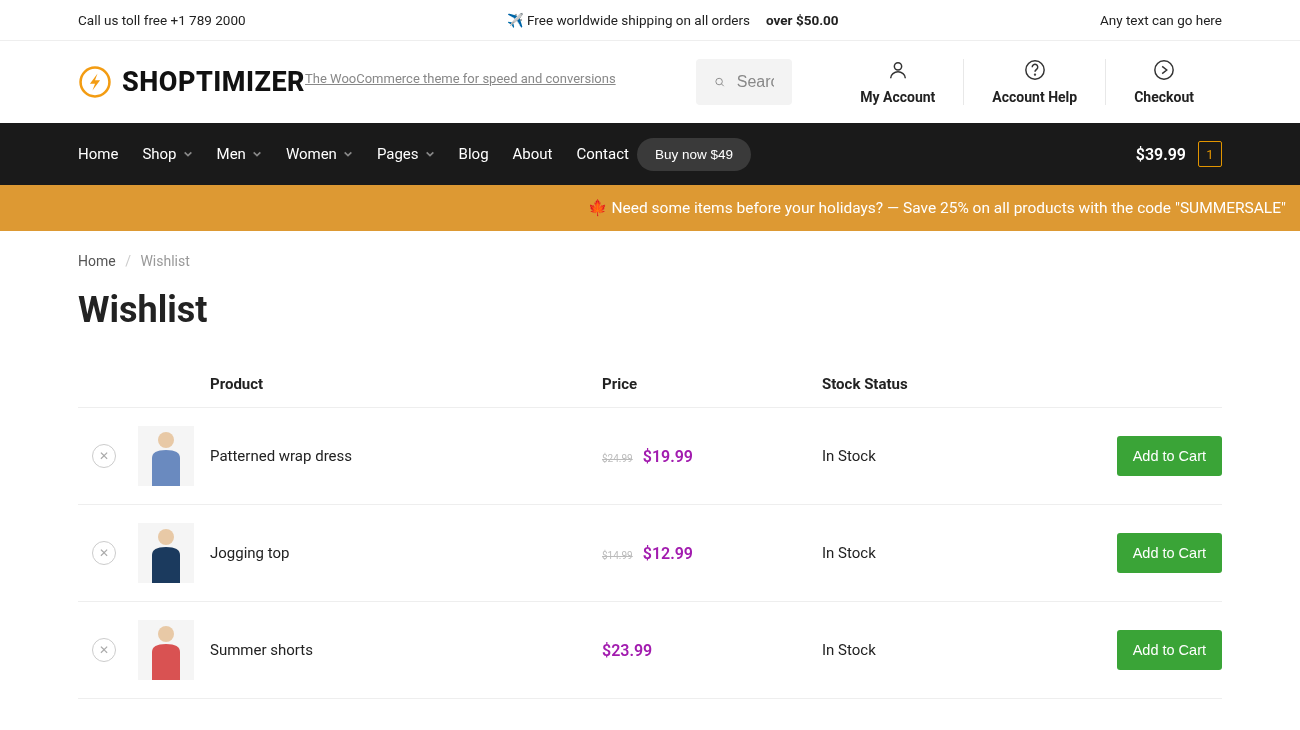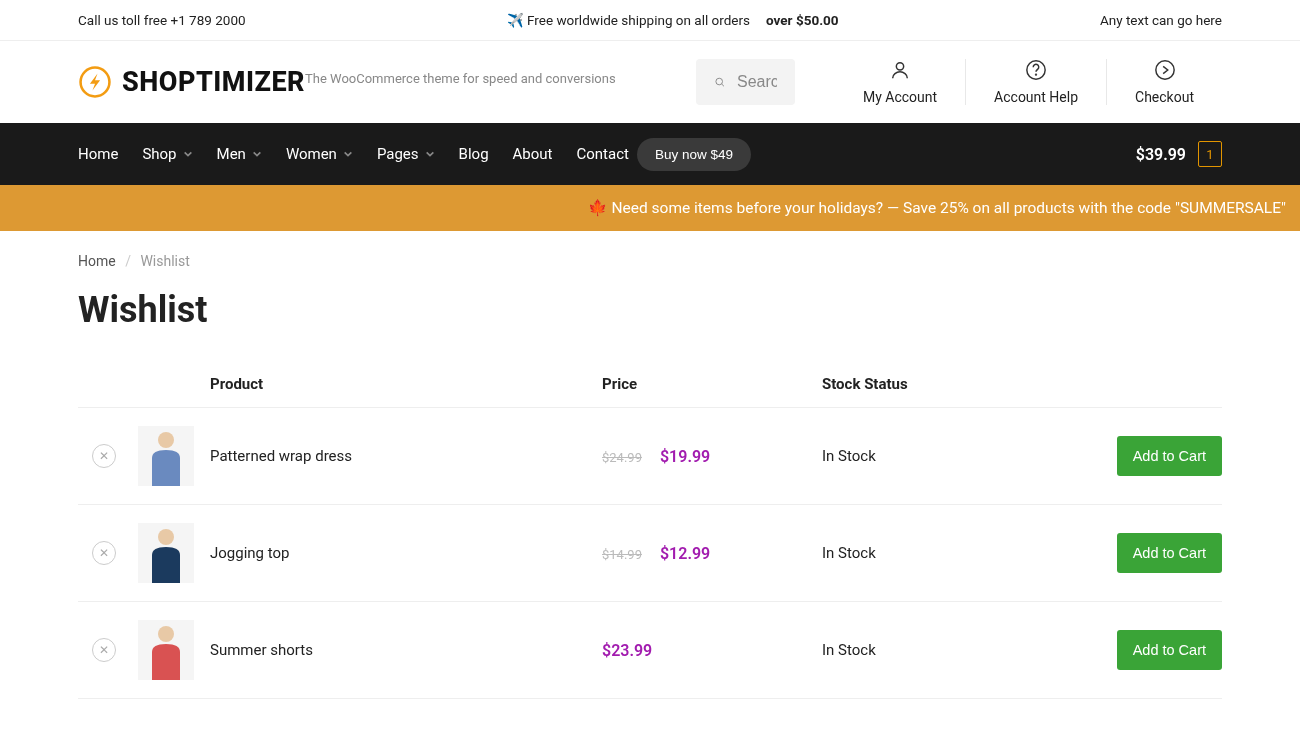--- a/index.html
+++ b/index.html
@@ -9,29 +9,29 @@
     .topbar { display: flex; justify-content: space-between; align-items: center; padding: 12px 78px; font-size: 13.5px; border-bottom: 1px solid #eee; color: #222; }
     .topbar-center { display: flex; align-items: center; gap: 16px; }
     .topbar-center strong { font-weight: 700; }
 
     
     .header { display: flex; align-items: center; padding: 18px 78px; gap: 40px; }
     .logo-wrap { display: flex; flex-direction: row; }
     .logo-line { display: flex; align-items: center; gap: 10px; }
     .logo-mark { width: 34px; height: 34px; }
     .logo-text { font-size: 27px; font-weight: 800; letter-spacing: 0.5px; color: #111; }
-    .tagline { font-size: 13px; color: #888; margin-top: 6px; }
+    .tagline { font-size: 13px; color: #888; margin-top: 6px; text-decoration: underline; }
 
     .search-box { flex: 1; max-width: 455px; margin-left: 40px; background: #f3f3f3; border-radius: 4px; display: flex; align-items: center; padding: 14px 18px; }
     .search-box svg { width: 18px; height: 18px; stroke: #888; margin-right: 12px; }
     .search-input { border: none; background: transparent; font-size: 16px; color: #14532d; width: 100%; outline: none; }
     .search-input::placeholder { color: #888; }
 
     .header-actions { margin-left: auto; display: flex; align-items: center; }
-    .action-item { display: flex; flex-direction: column; align-items: center; gap: 8px; padding: 0 28px; }
+    .action-item { display: flex; flex-direction: column; align-items: center; gap: 8px; padding: 0 28px; font-weight: bold; }
     .action-item:not(:last-child) { border-right: 1px solid #e8e8e8; }
     .action-item svg { width: 22px; height: 22px; stroke: #333; fill: none; stroke-width: 1.6; }
     .action-label { font-size: 14px; color: #222; }
 
     
     .nav { background: #1a1a1a; display: flex; align-items: center; padding: 0 78px; height: 62px; }
     .nav-list { display: flex; align-items: center; list-style: none; gap: 24px; }
     .nav-item { color: #fff; font-size: 15px; display: flex; align-items: center; gap: 6px; cursor: pointer; }
     .nav-item svg { width: 10px; height: 10px; stroke: #888; fill: none; stroke-width: 2; }
     .buy-btn { background: #3a3a3a; color: #fff; border: none; border-radius: 999px; padding: 9px 18px; font-size: 13.5px; cursor: pointer; margin-left: 8px; }
@@ -57,21 +57,21 @@
     .col-remove { width: 60px; }
     .col-thumb { width: 72px; }
     .col-product { }
     .col-price { width: 220px; }
     .col-stock { width: 280px; }
     .col-cart { width: 120px; text-align: right; }
 
     .remove-btn { width: 24px; height: 24px; border: 1px solid #ccc; border-radius: 50%; background: #fff; display: flex; align-items: center; justify-content: center; cursor: pointer; color: #aaa; font-size: 12px; margin-left: 14px; }
     .thumb { width: 56px; height: 60px; display: flex; align-items: center; justify-content: center; position: relative; overflow: hidden; }
     .thumb svg { width: 100%; height: 100%; }
-    .old-price { color: #bbb; text-decoration: line-through; font-size: 13px; margin-right: 18px; }
+    .old-price { color: #bbb; text-decoration: line-through; font-size: 10px; margin-right: 10px; }
     .price { color: #a21caf; font-size: 16px; font-weight: 600; }
     .add-btn { background: #3aa437; color: #fff; border: none; border-radius: 3px; padding: 12px 16px; font-size: 14.5px; font-weight: 500; cursor: pointer; }
   </style>
 </head>
 <body>
 
 <div class="topbar">
   <div>Call us toll free +1 789 2000</div>
   <div class="topbar-center">
     <span>✈️ Free worldwide shipping on all orders </span>

